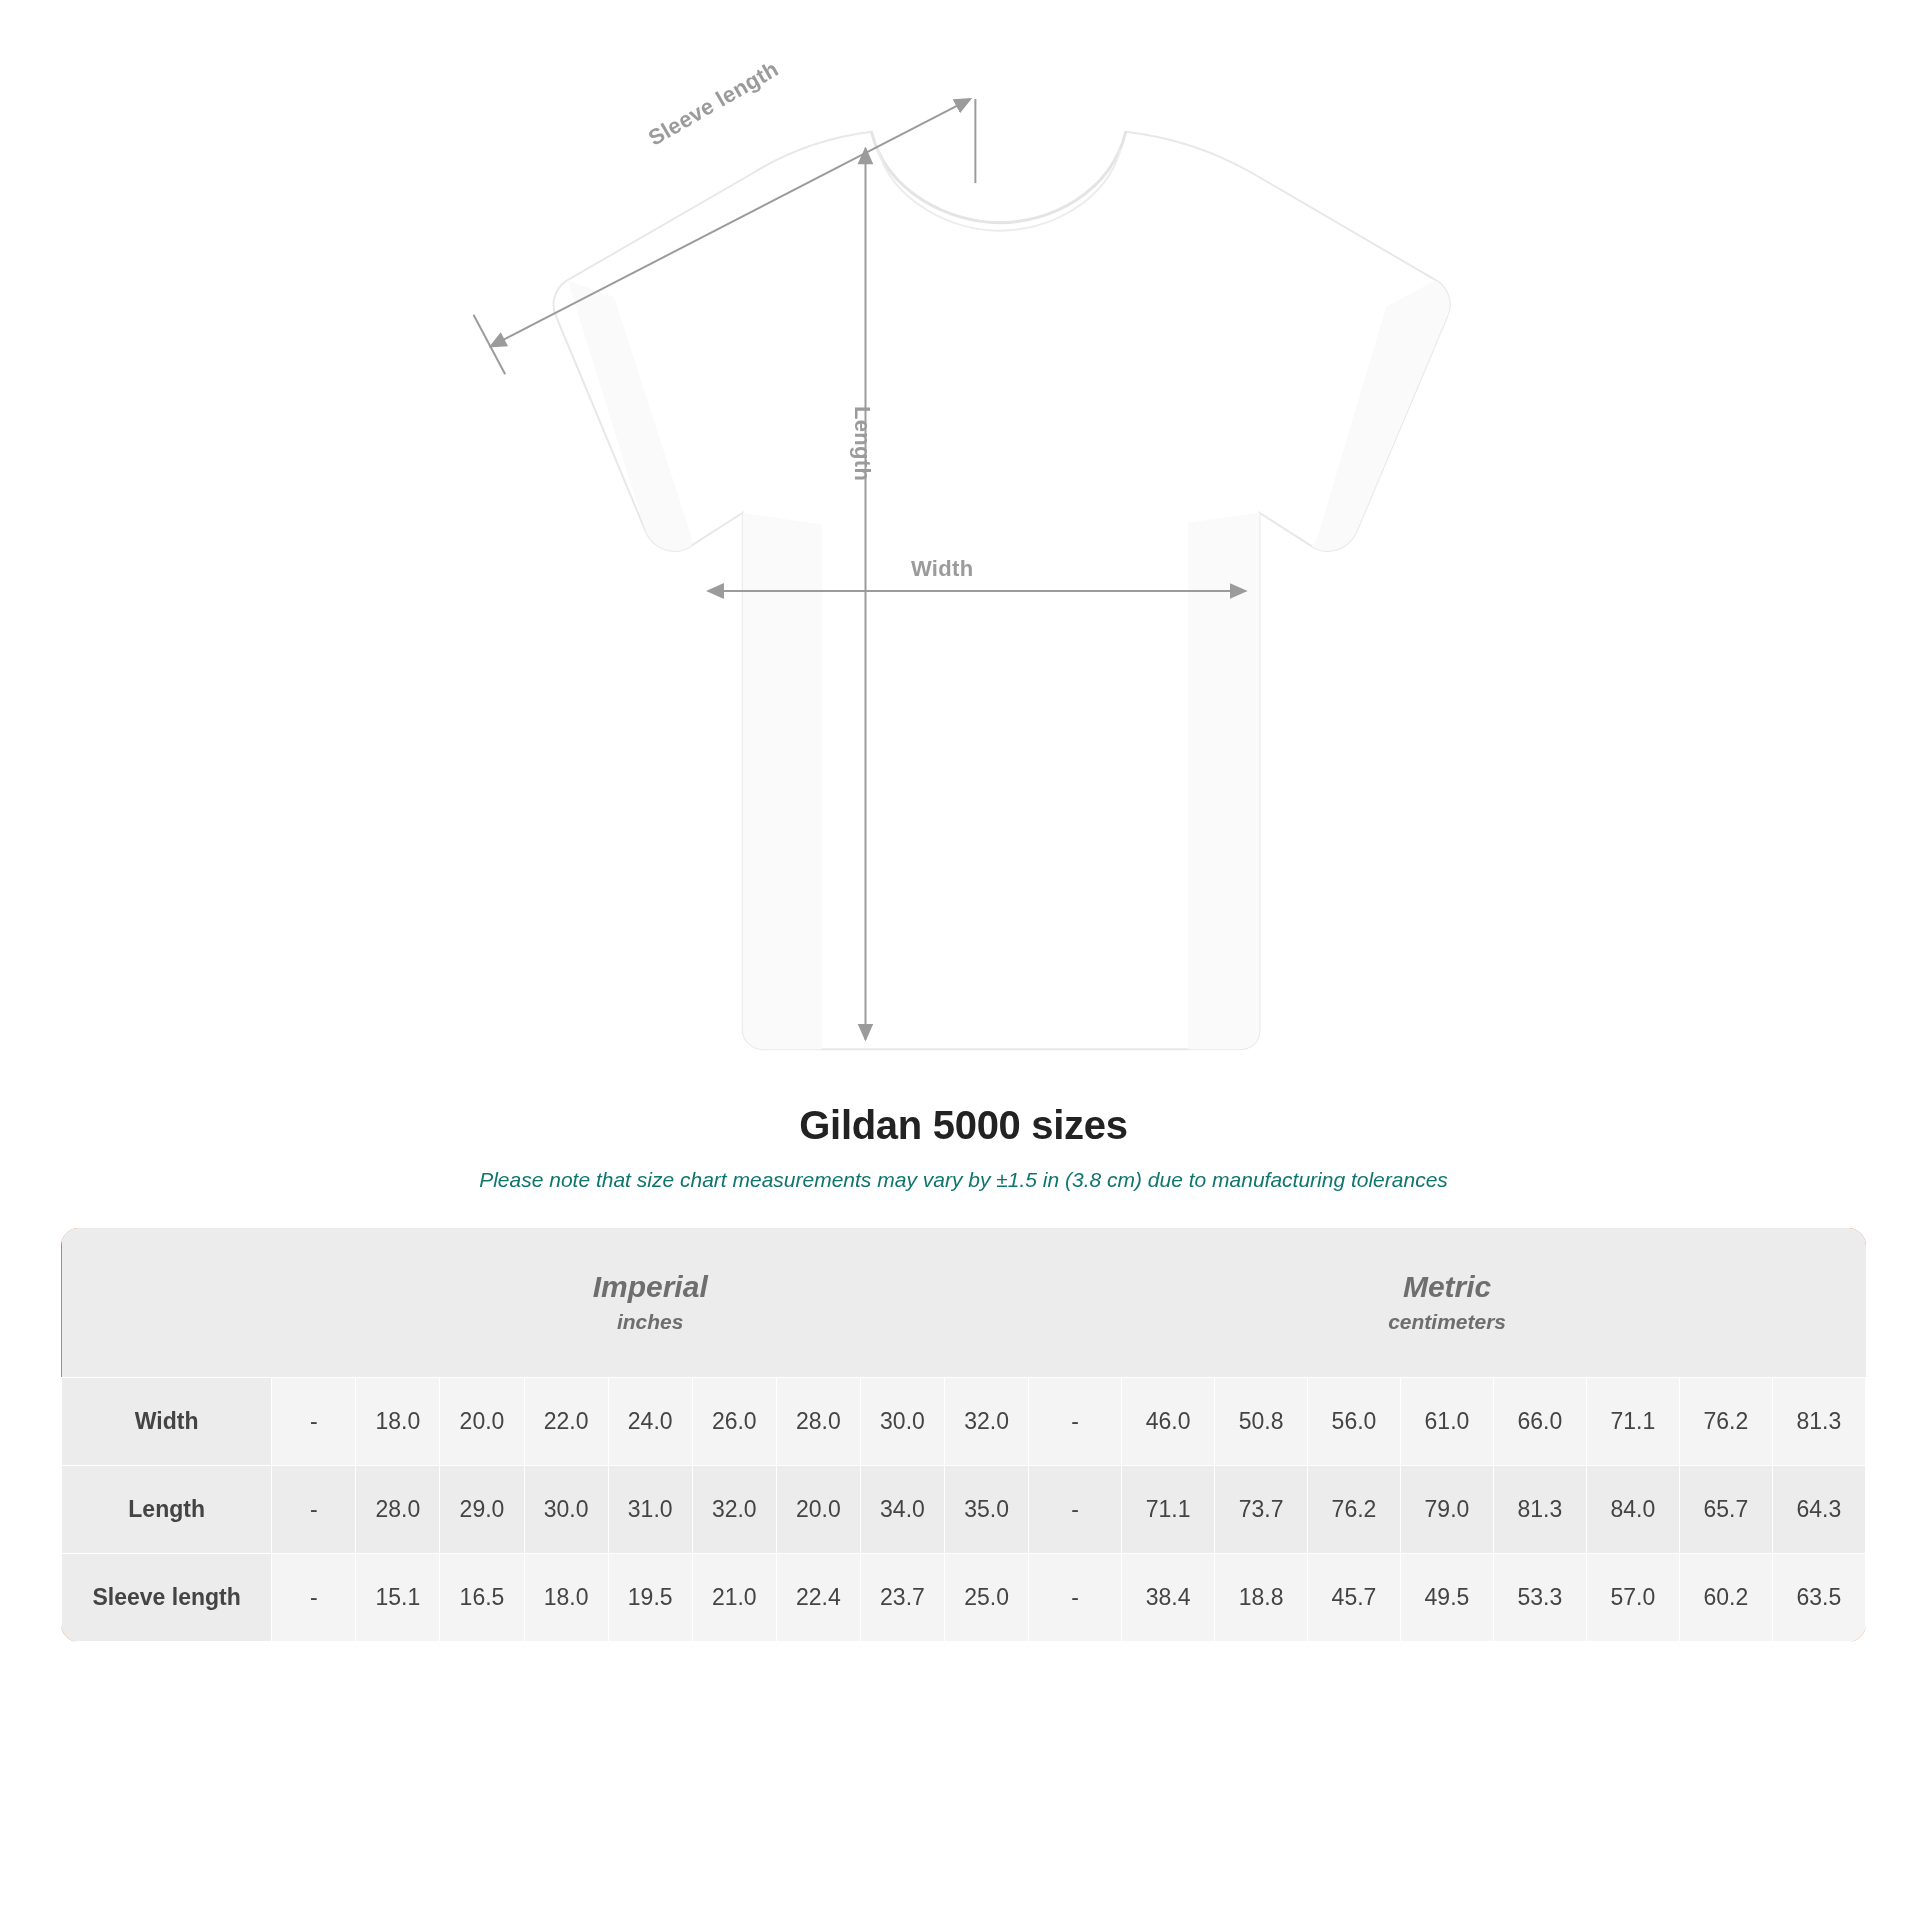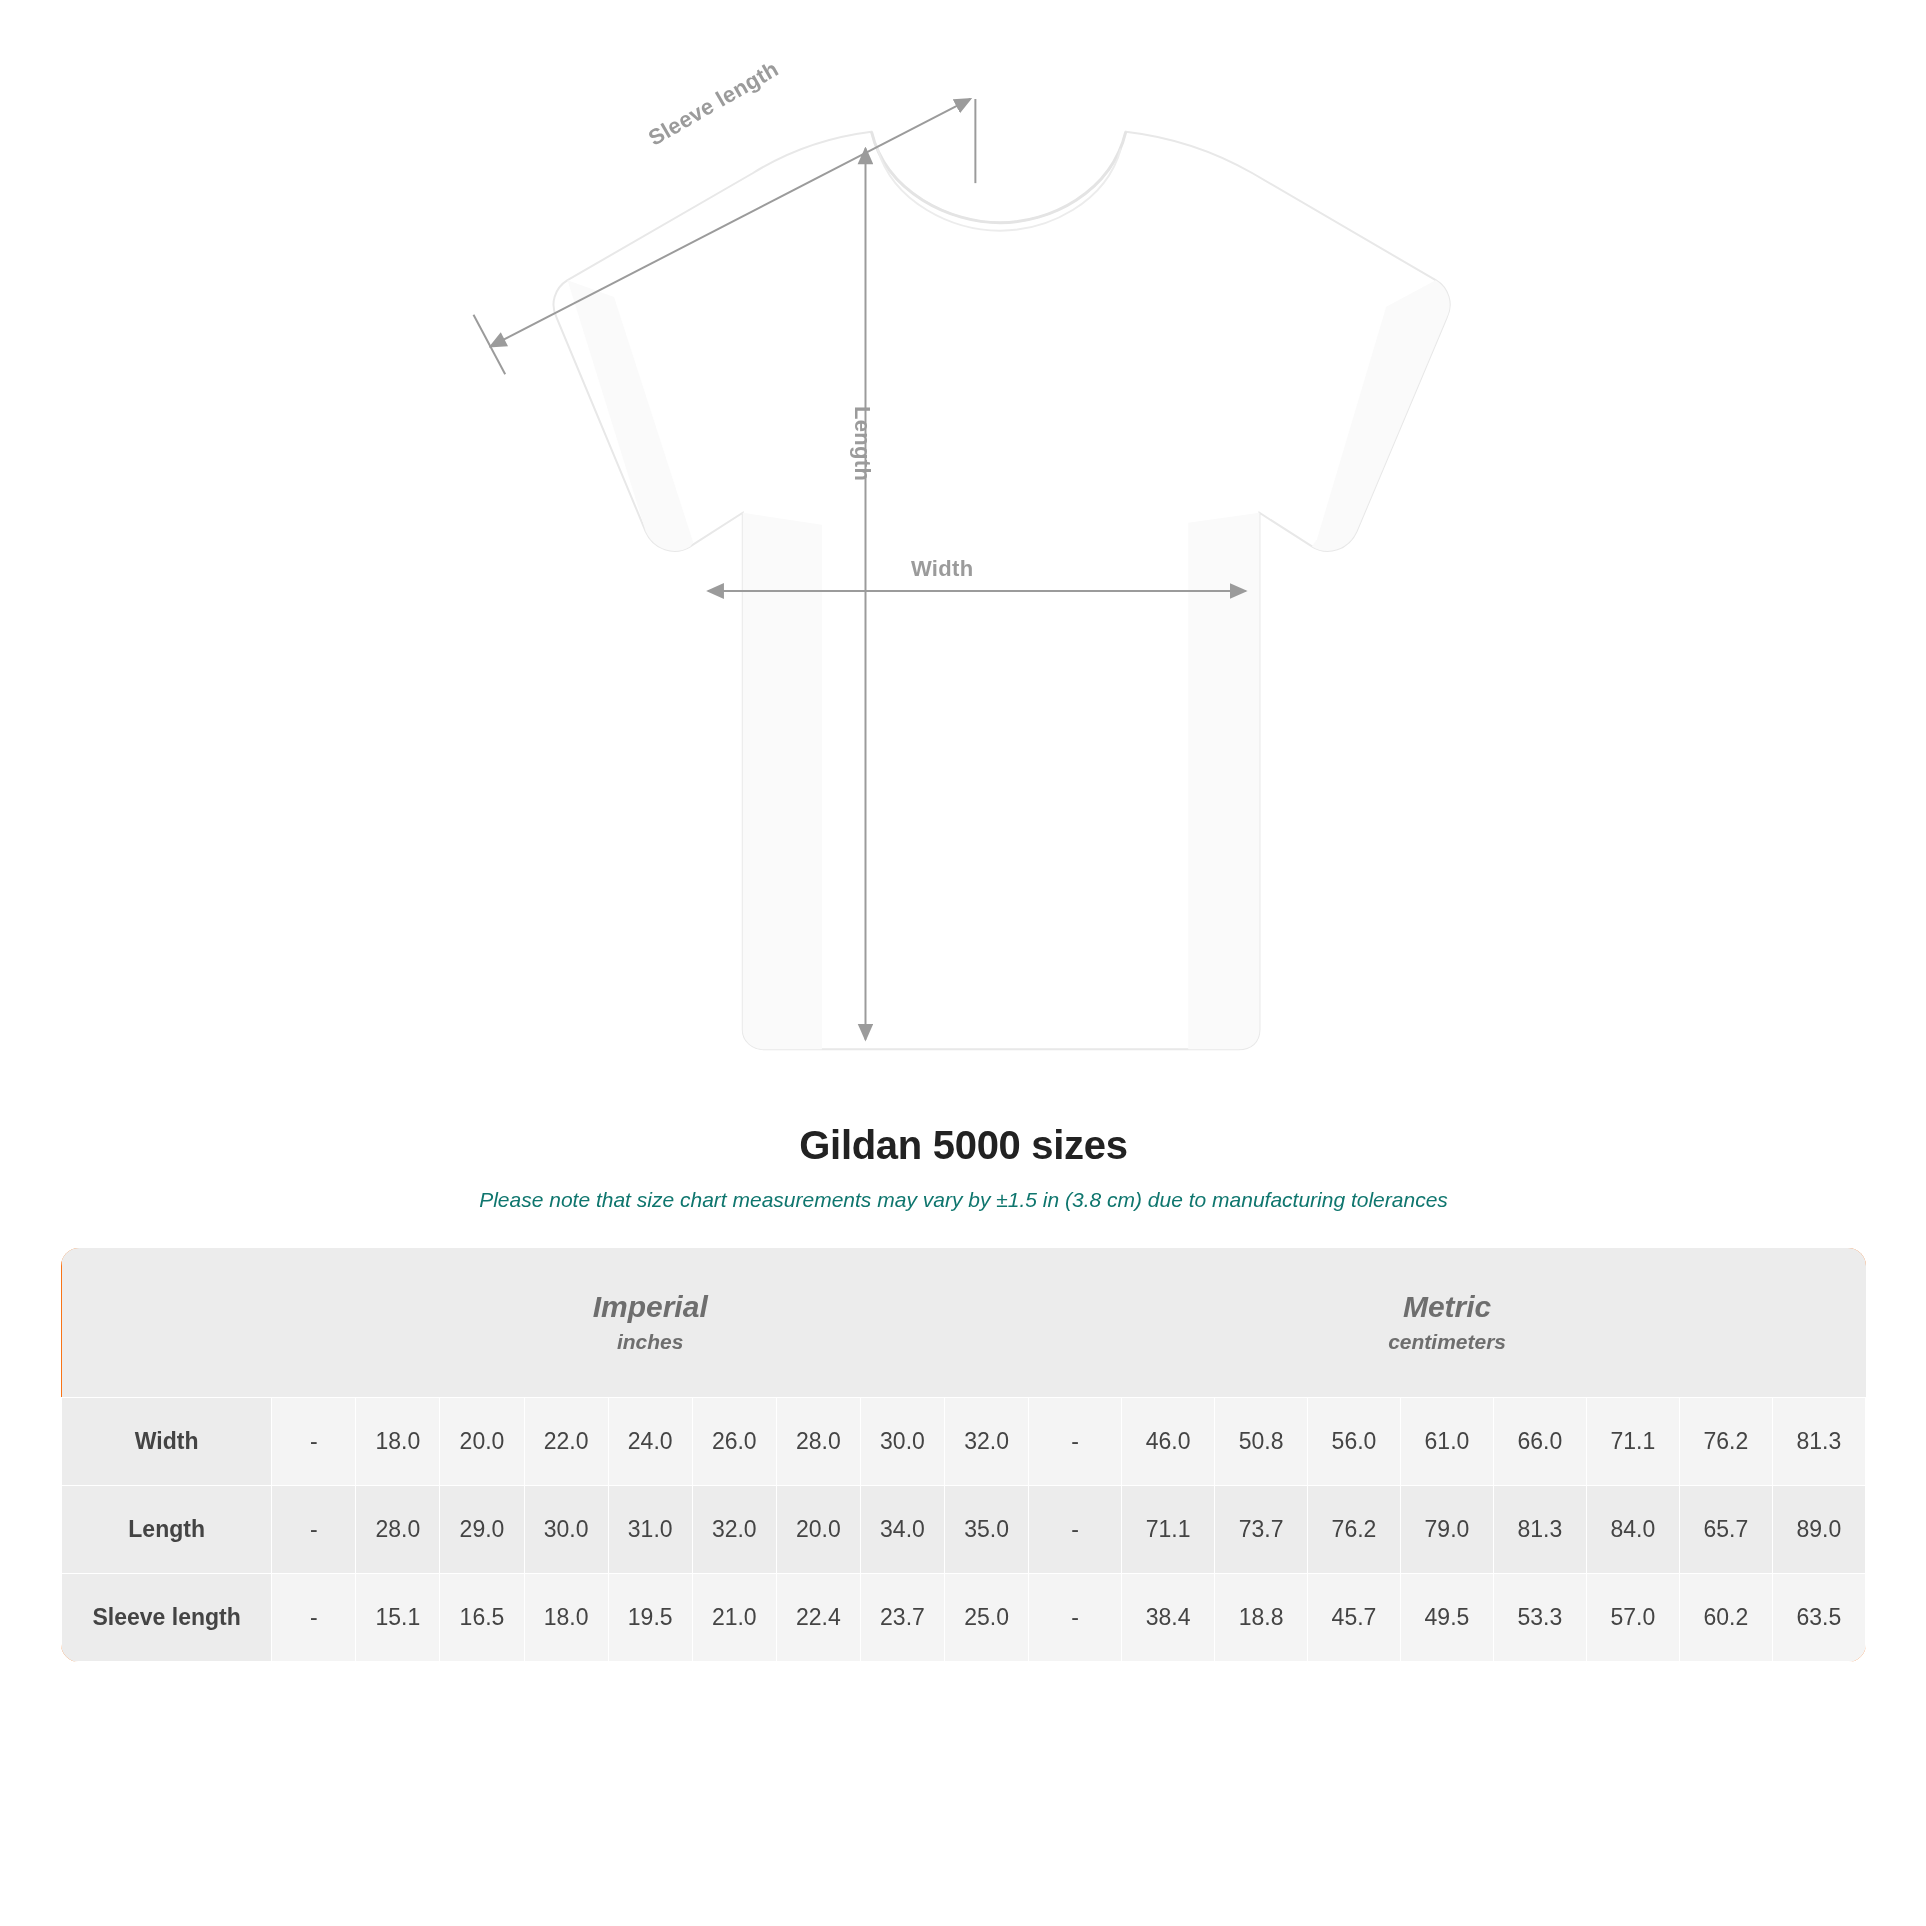--- a/index.html
+++ b/index.html
@@ -47,21 +47,21 @@
     transform-origin: left top;
   }
   .lbl-width {
     left: 911px;
     top: 556px;
   }
 
   
   .title-block {
     text-align: center;
-    margin-top: 44px;
+    margin-top: 24px;
   }
   .chart-title {
     font-size: 40px;
     font-weight: bold;
     color: #222222;
     margin: 0;
     letter-spacing: -0.3px;
   }
   .chart-note {
     font-size: 21px;
@@ -257,21 +257,21 @@
         <td class="data-cell">34.0</td>
         <td class="data-cell">35.0</td>
         <td class="data-cell">-</td>
         <td class="data-cell">71.1</td>
         <td class="data-cell">73.7</td>
         <td class="data-cell">76.2</td>
         <td class="data-cell">79.0</td>
         <td class="data-cell">81.3</td>
         <td class="data-cell">84.0</td>
         <td class="data-cell">65.7</td>
-        <td class="data-cell">89.0</td>
+        <td class="data-cell">64.3</td>
       </tr>
       <tr>
         <td class="row-header">Sleeve length</td>
         <td class="data-cell">-</td>
         <td class="data-cell">15.1</td>
         <td class="data-cell">16.5</td>
         <td class="data-cell">18.0</td>
         <td class="data-cell">19.5</td>
         <td class="data-cell">21.0</td>
         <td class="data-cell">22.4</td>

